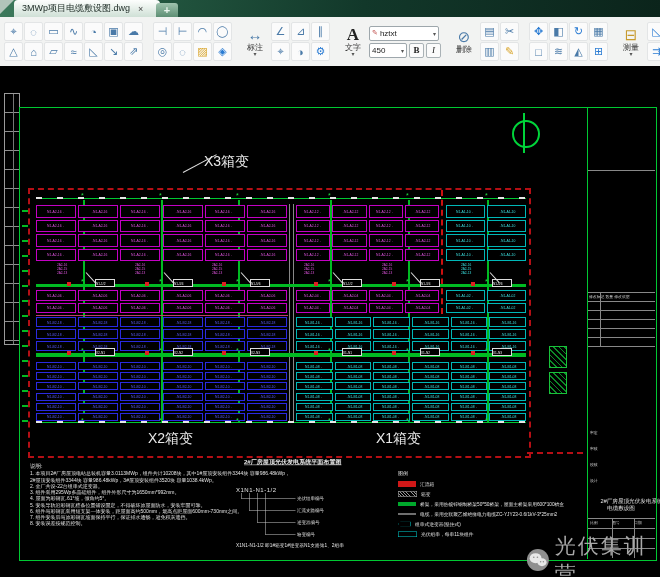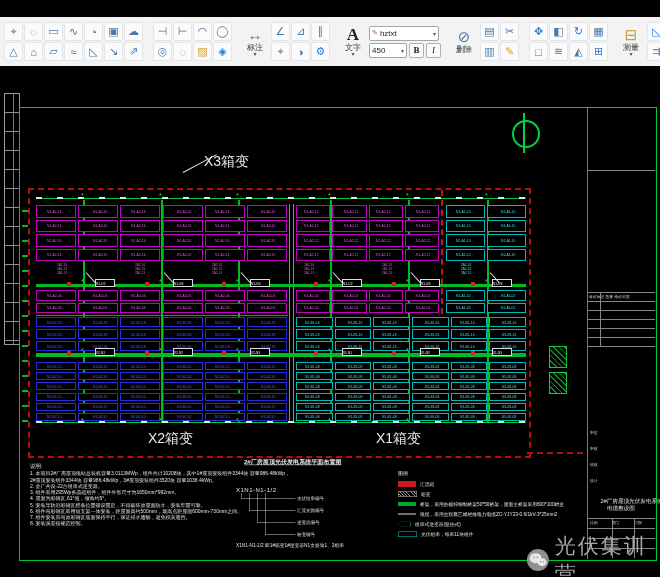--- a/index.html
+++ b/index.html
@@ -87,20 +87,28 @@
   #titleblock-texts .tbt{position:absolute;color:#c8c8c8;font-size:7px;transform:scale(.55);transform-origin:left top;white-space:nowrap;}
   #tb-caption{position:absolute;color:#e8e8e8;text-align:center;font-size:9px;transform:scale(.62);transform-origin:center top;line-height:11px;white-space:nowrap;}
   #watermark{position:absolute;display:flex;align-items:center;gap:5px;z-index:9;}
   #watermark .wm-text{font-size:21px;color:#a8a8a8;letter-spacing:2px;font-weight:500;}
 </style>
 </head>
 <body>
 
 <div id="app">
 
+  <div id="titlebar">
+    <div id="corner-shape"></div>
+    <div class="tab">
+      <span>3MWp项目电缆敷设图.dwg</span>
+      <span class="close">×</span>
+    </div>
+    <div class="newtab">+</div>
+  </div>
 
   <div id="ribbon">
     <div class="rgroup">
         <div class="gridwrap">
           <div class="icon-row">
             <span class="icon-btn">⌖</span>
             <span class="icon-btn">◌</span>
             <span class="icon-btn">▭</span>
             <span class="icon-btn">∿</span>
             <span class="icon-btn">◔</span>

